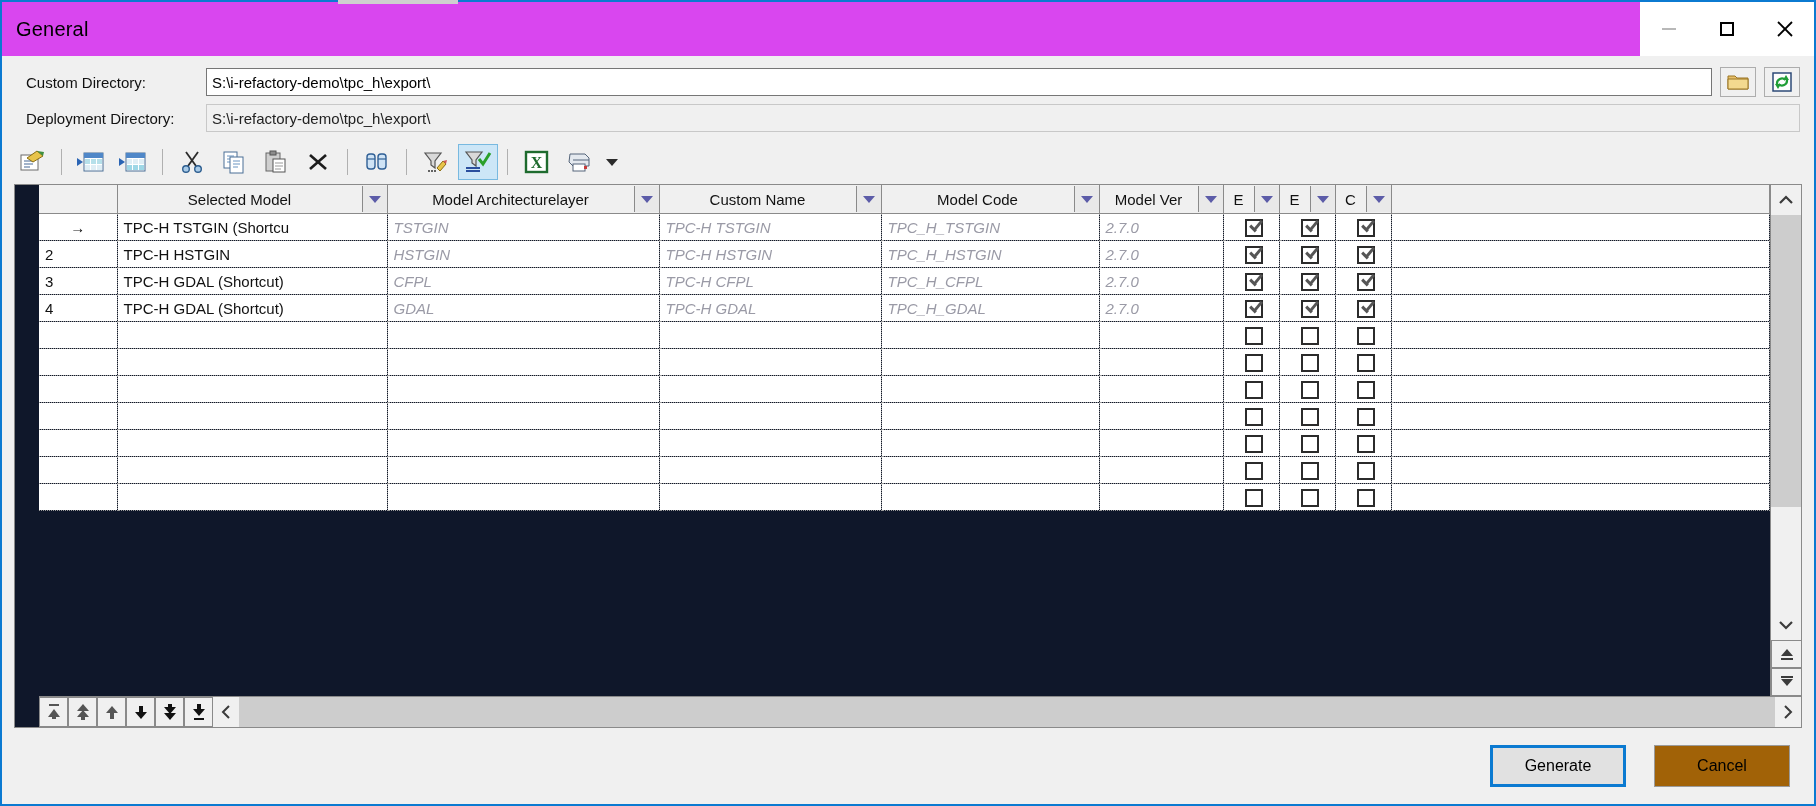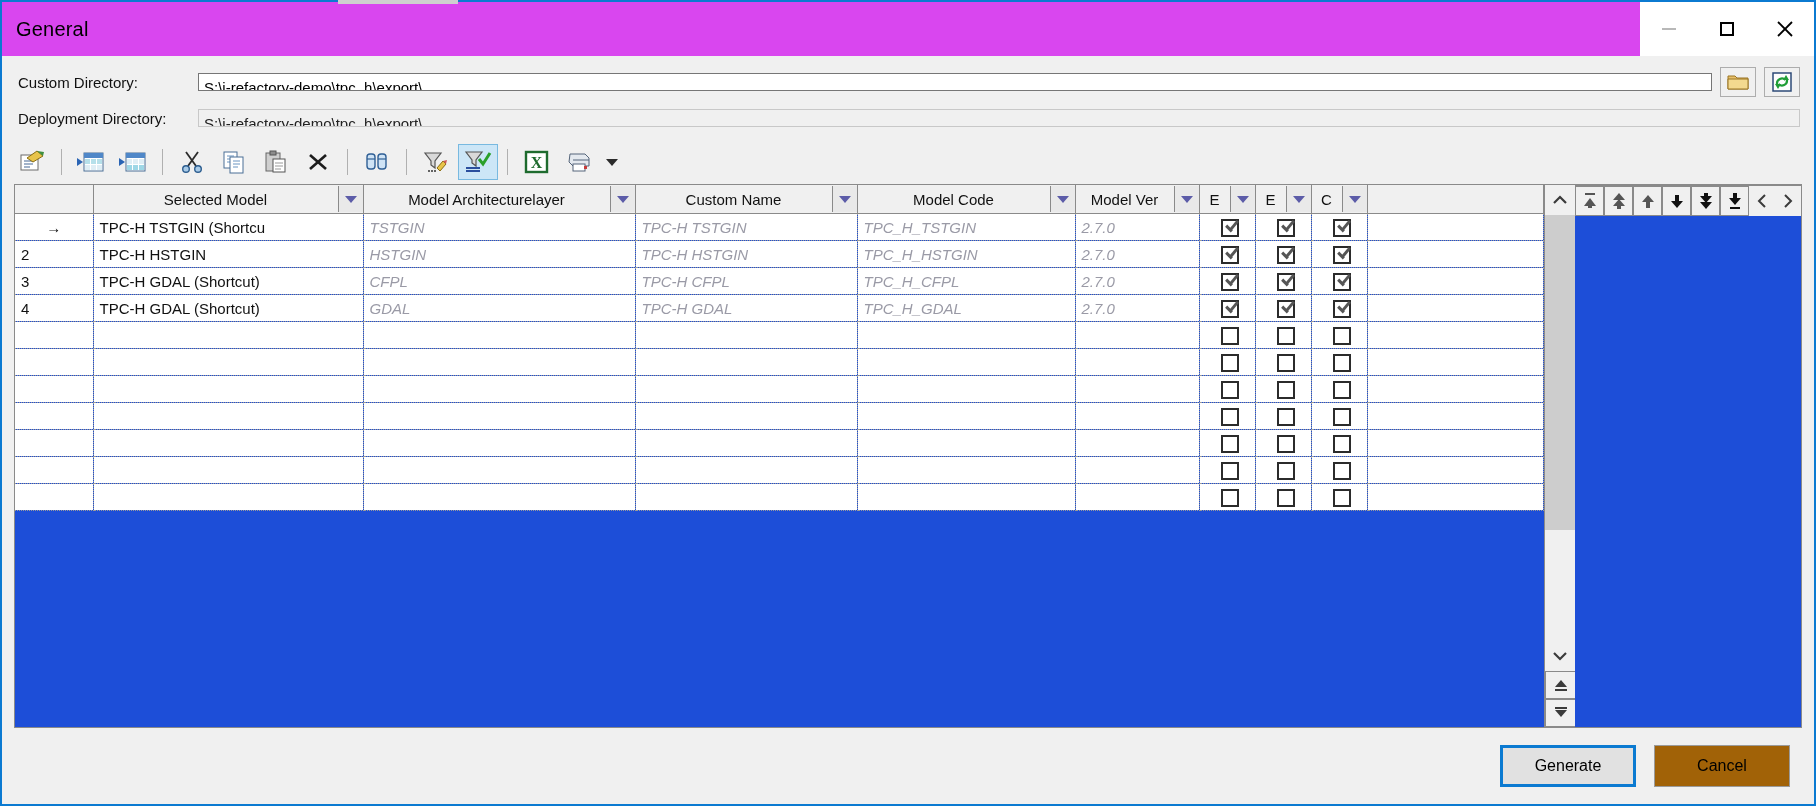--- a/index.html
+++ b/index.html
@@ -26,26 +26,26 @@
     font-size:20px;color:#000;margin-left:14px;letter-spacing:.2px;
   }
   .wincontrols{margin-left:auto;display:flex;height:100%;}
   .wc{
     width:58px;height:100%;display:flex;align-items:center;justify-content:center;
     background:#ffffff;
   }
   .wc svg{display:block;}
   
   .form{
-    background:#f0f0f0;flex:0 0 auto;padding:8px 0 4px 4px;position:relative;
+    background:#f0f0f0;flex:0 0 auto;padding:8px 0 4px 12px;position:relative;
   }
   .frow{display:flex;align-items:center;height:36px;padding:0 14px 0 12px;}
   .flabel{font-size:15px;color:#111;width:180px;flex:0 0 auto;}
   .finput{
-    flex:1 1 auto;height:18px;line-height:28px;
+    flex:1 1 auto;height:28px;line-height:28px;
     border:1px solid #767676;background:#ffffff;
     font-size:15px;color:#000;padding:0 5px;box-sizing:border-box;
     white-space:nowrap;overflow:hidden;
   }
   .finput.readonly{background:#f0f0f0;border:1px solid #c8c8c8;color:#222;}
   .iconbtn{
     width:36px;height:30px;margin-left:8px;flex:0 0 auto;
     border:1px solid #adadad;background:#f0f0f0;
     display:flex;align-items:center;justify-content:center;
     box-sizing:border-box;
@@ -61,22 +61,22 @@
   }
   .tbtn{
     width:40px;height:36px;display:flex;align-items:center;justify-content:center;
     box-sizing:border-box;border:1px solid transparent;
   }
   .tbtn.active{background:#cce6f7;border:1px solid #78b9e0;}
   .tsep{width:1px;height:26px;background:#b0b0b0;margin:0 7px;}
   .tcaret{width:22px;height:36px;display:flex;align-items:center;justify-content:center;}
   
   .gridwrap{
-    flex:1 1 auto;margin:0 12px;display:flex;min-height:0;
-    border:1px solid #8a8a8a;background:#1d4ed8;box-sizing:border-box;
+    flex:1 1 auto;margin:0 12px;display:flex;flex-direction:column;min-height:0;
+    border:1px solid #8a8a8a;background:#0f172a;box-sizing:border-box;padding-left:24px;
   }
   .gridbody{display:flex;flex:1 1 auto;min-height:0;}
   .gridmain{flex:1 1 auto;overflow:hidden;position:relative;}
   table.grid{border-collapse:collapse;width:100%;table-layout:fixed;}
   table.grid th{
     background:#f0f0f0;border:1px solid #8a8a8a;border-top:none;border-left:none;
     height:28px;padding:0;font-weight:normal;font-size:15px;color:#111;
     position:relative;
   }
   th .hdr{display:flex;align-items:center;height:26px;}
@@ -128,21 +128,21 @@
   .navbtn{
     width:29px;border:1px solid #8a8a8a;background:#f0f0f0;margin:0;box-sizing:border-box;
     display:flex;align-items:center;justify-content:center;
   }
   .hsb-prev{width:26px;display:flex;align-items:center;justify-content:center;background:#f0f0f0;}
   .hsb-track{flex:1 1 auto;background:#cdcdcd;}
   .hsb-next{width:26px;display:flex;align-items:center;justify-content:center;background:#f0f0f0;}
   
   .footer{
     flex:0 0 auto;height:76px;background:#f0f0f0;display:flex;align-items:center;
-    justify-content:flex-end;padding-right:24px;gap:18px;
+    justify-content:flex-end;padding-right:24px;gap:28px;
   }
   .btn{
     width:136px;height:42px;background:#a16207;border:1px solid #9a9a9a;
     display:flex;align-items:center;justify-content:center;font-size:16px;color:#000;
     box-sizing:border-box;
   }
   .btn.focus{border:3px solid #0b7ad1;background:#e1e1e1;}
   .strip-top{position:absolute;left:336px;top:-2px;width:120px;height:4px;background:#cfcfcf;}
 </style>
 </head>

